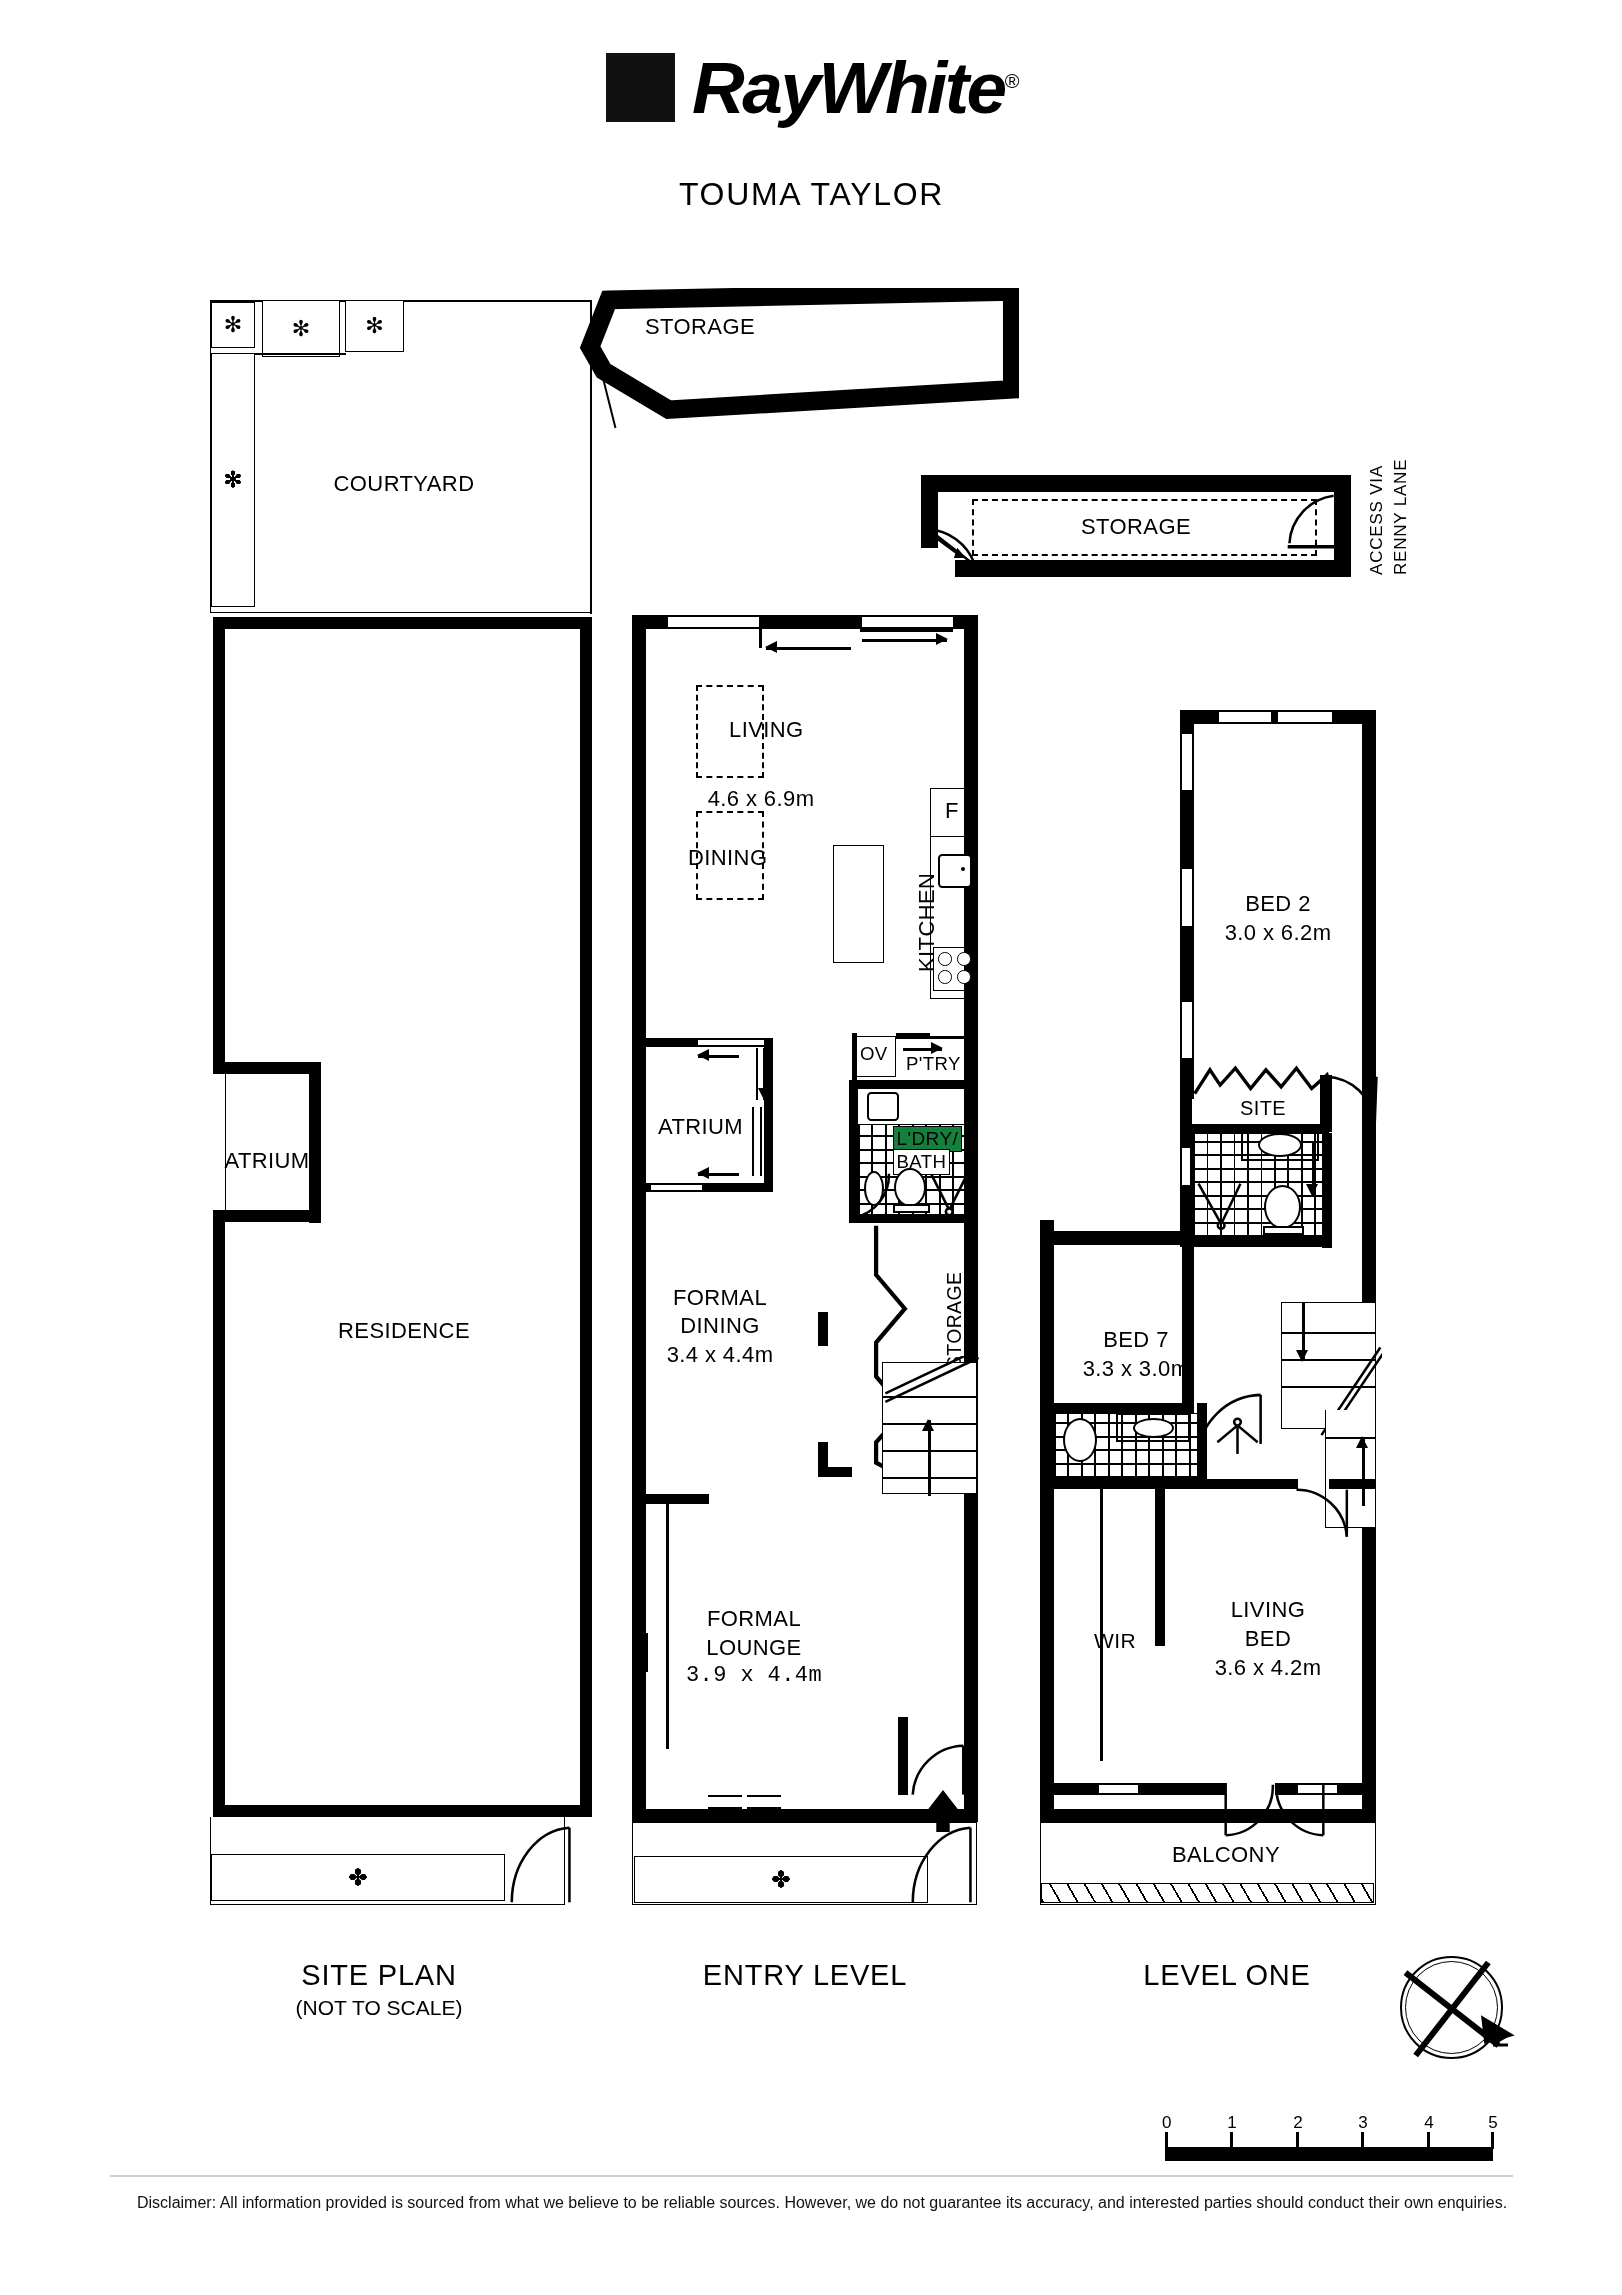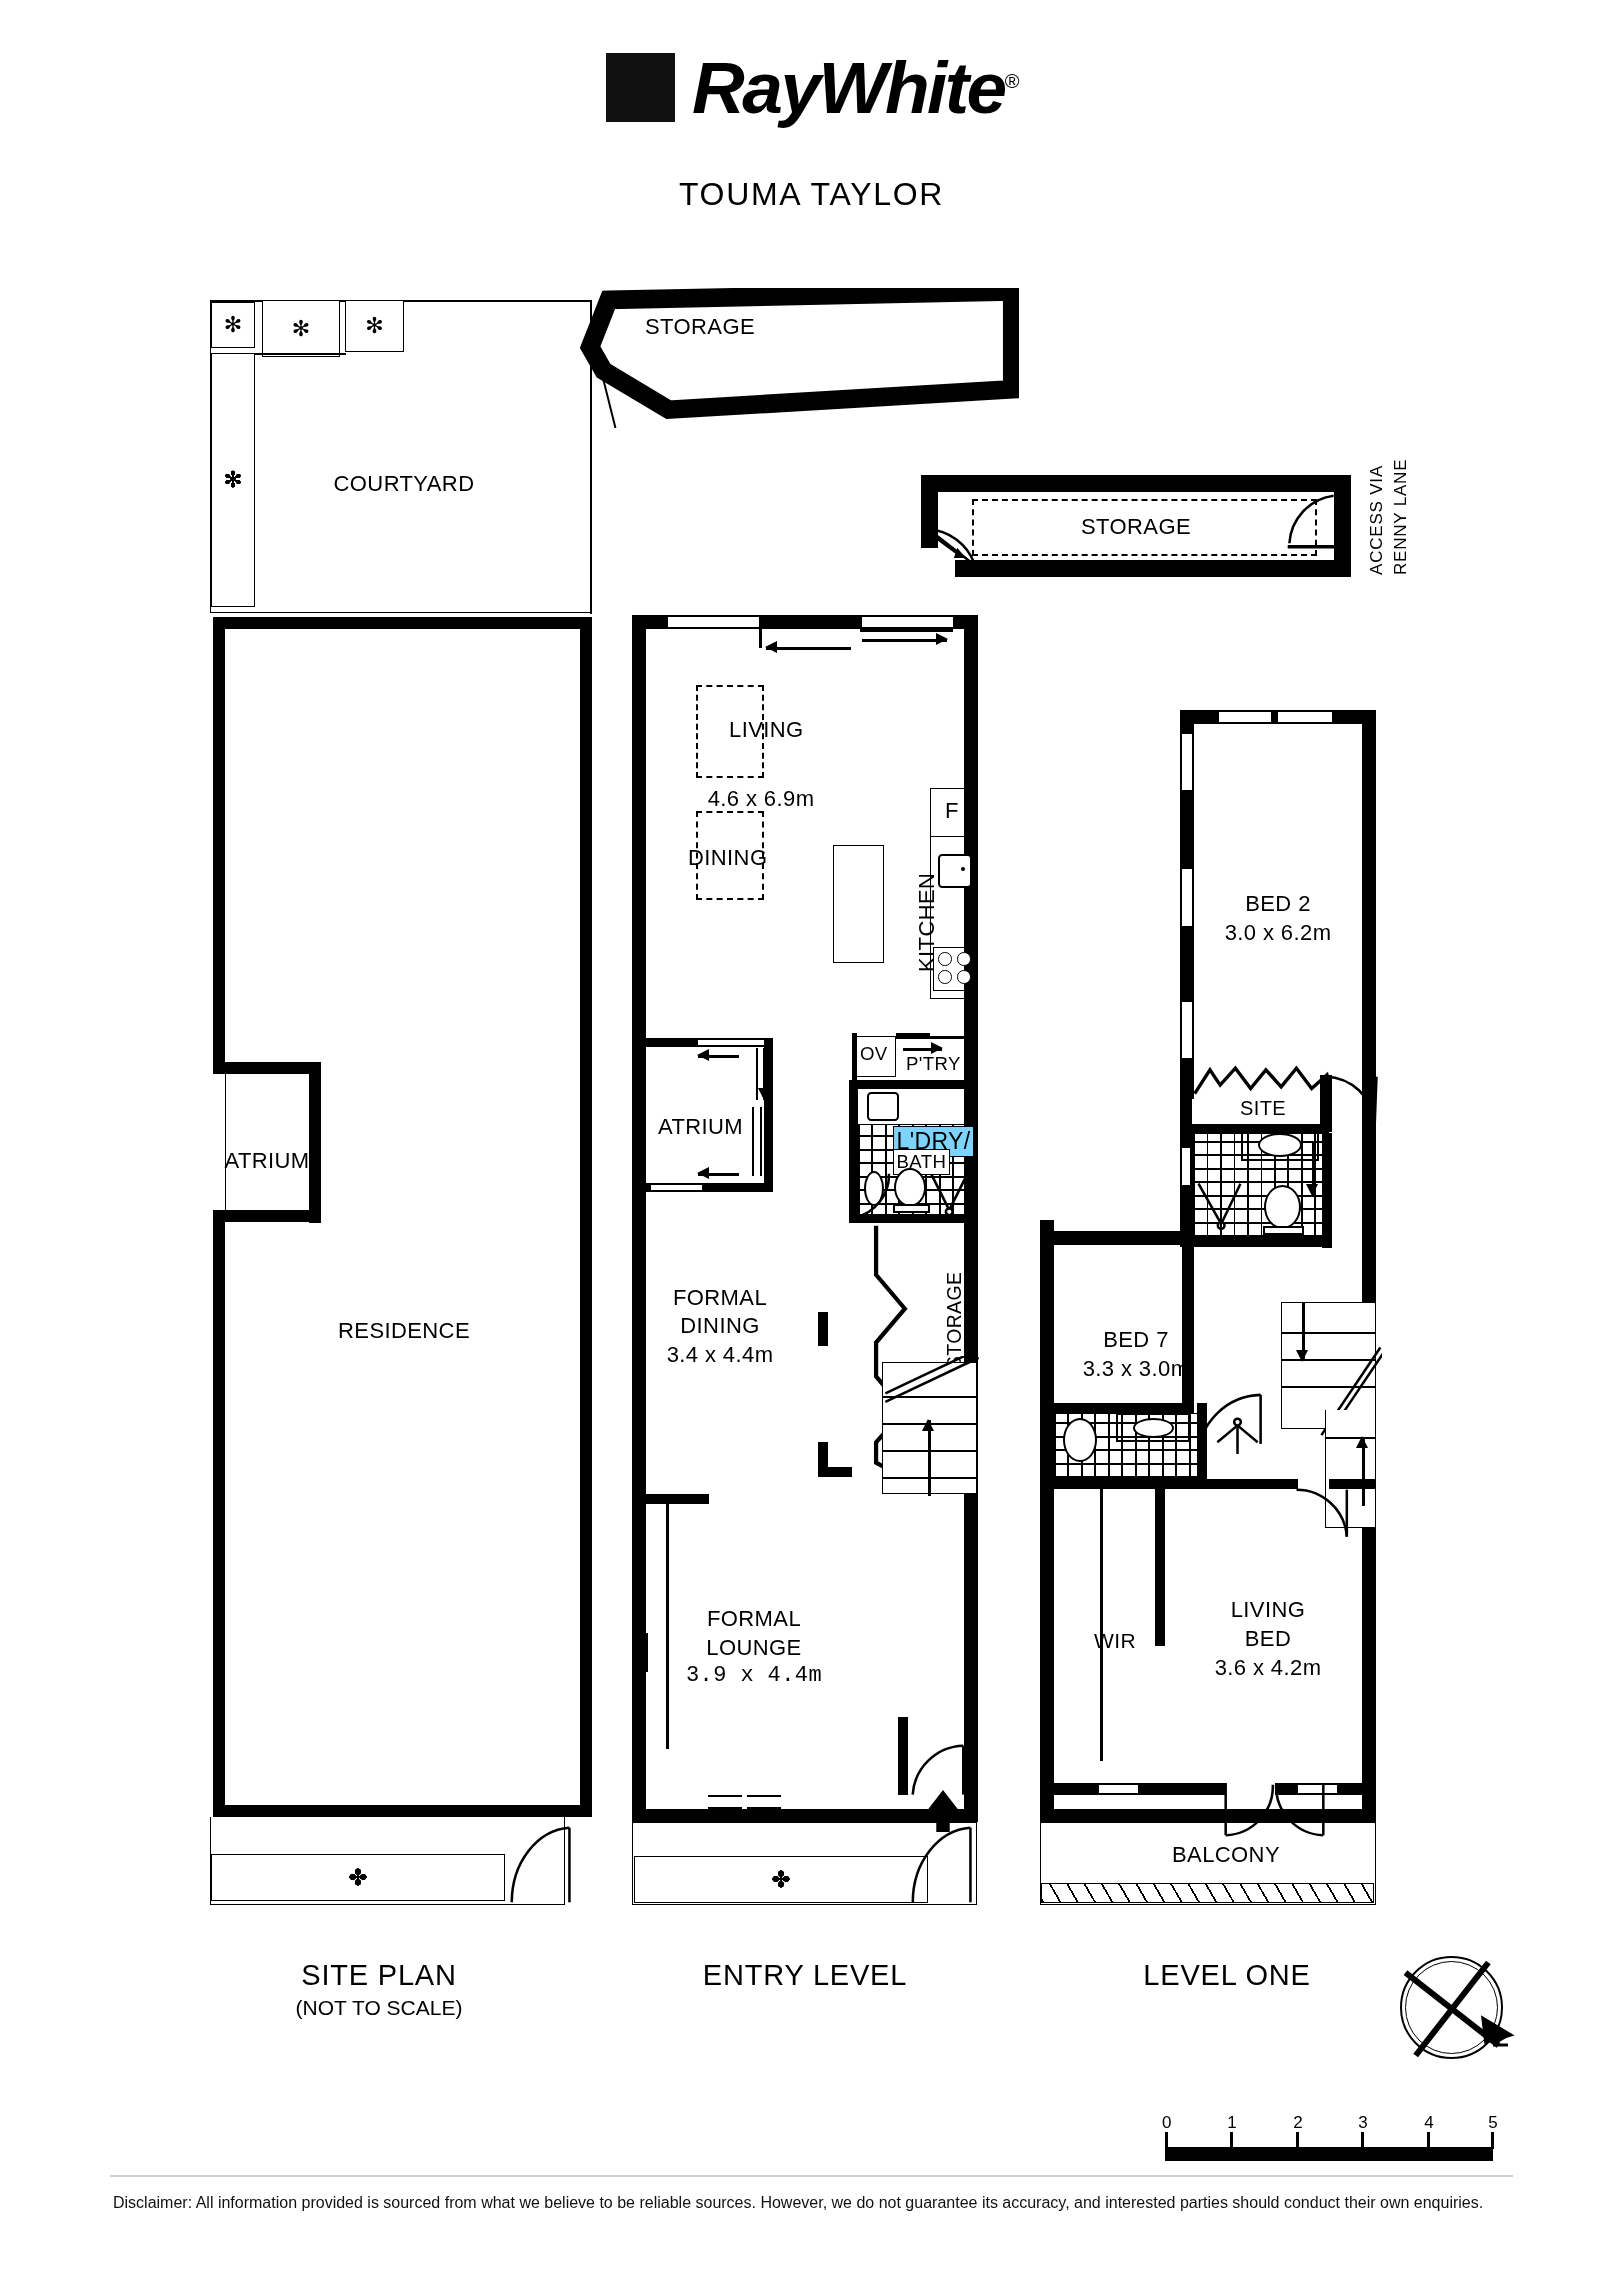--- a/index.html
+++ b/index.html
@@ -70,21 +70,21 @@
   .needle{position:absolute;background:#000;transform-origin:center;}
 
   
   .scalebar{position:absolute;}
   .scale-fill{position:absolute;background:#000;}
   .scale-tick{position:absolute;background:#000;width:2.5px;}
   .scale-num{position:absolute;font-size:17px;transform:translateX(-50%);}
 
   
   .rule{position:absolute;background:#cfcfcf;height:1.7px;}
-  .disc{position:absolute;font-size:16px;line-height:1.5;color:#111;}
+  .disc{position:absolute;font-size:16px;line-height:1.5;color:#111;margin-left:24px;}
 </style>
 </head>
 <body>
 
 <div id="page">
 
   <div class="brand">
     <span class="brand-row">
       <span class="brand-sq"></span>
       <span class="brand-name"><span>RayWhite</span><span class="brand-reg">®</span></span>
@@ -201,21 +201,21 @@
   <div class="wall" style="left:852px;top:1033px;width:5px;height:47px;"></div>
   <div class="line" style="left:896px;top:1036px;width:81px;height:2.5px;"></div>
   <div class="line" style="left:896px;top:1033px;width:34px;height:4.2px;"></div>
   <div class="arrow-h right" style="left:903px;top:1048px;width:39px;"></div>
   <div class="lbl" style="left:906px;top:1053px;font-size:18.6px;">P'TRY</div>
 
   <div class="wall" style="left:849px;top:1080px;width:128px;height:8.5px;"></div>
   <div class="wall" style="left:849px;top:1080px;width:8.5px;height:44px;"></div>
   <div class="fixture-sq" style="left:867px;top:1092px;width:32px;height:29px;border-radius:4.2px;"></div>
   <div class="tile" style="left:857px;top:1124px;width:120px;height:95px;"></div>
-  <div class="lbl" style="left:893px;top:1126px;font-size:23px;background:#7dd3fc;padding:0.8px 2.5px;border:0.8px solid #000;">L'DRY/</div>
+  <div class="lbl" style="left:893px;top:1126px;font-size:19px;background:#15803d;padding:0.8px 2.5px;border:0.8px solid #000;">L'DRY/</div>
   <div class="lbl" style="left:893px;top:1149px;font-size:18.6px;background:#fff;padding:0.8px 2.5px;border:0.8px solid #000;">BATH</div>
   <div class="fixture" style="left:864px;top:1171px;width:20px;height:35px;background:#fff;"></div>
   <div class="fixture" style="left:894px;top:1168px;width:32px;height:39px;background:#fff;"></div>
   <div class="fixture-sq" style="left:893px;top:1204px;width:37px;height:8.5px;background:#fff;"></div>
   <svg width="51" height="51" style="position:absolute;left:928px;top:1171px;" viewBox="0 0 60 60">
     <line x1="4" y1="4" x2="24" y2="44" stroke="#000" stroke-width="3"></line>
     <line x1="46" y1="4" x2="26" y2="44" stroke="#000" stroke-width="3"></line>
     <circle cx="25" cy="48" r="4" fill="none" stroke="#000" stroke-width="3"></circle>
   </svg>
   <svg width="42" height="51" style="position:absolute;left:852px;top:1170px;" viewBox="0 0 50 60">

